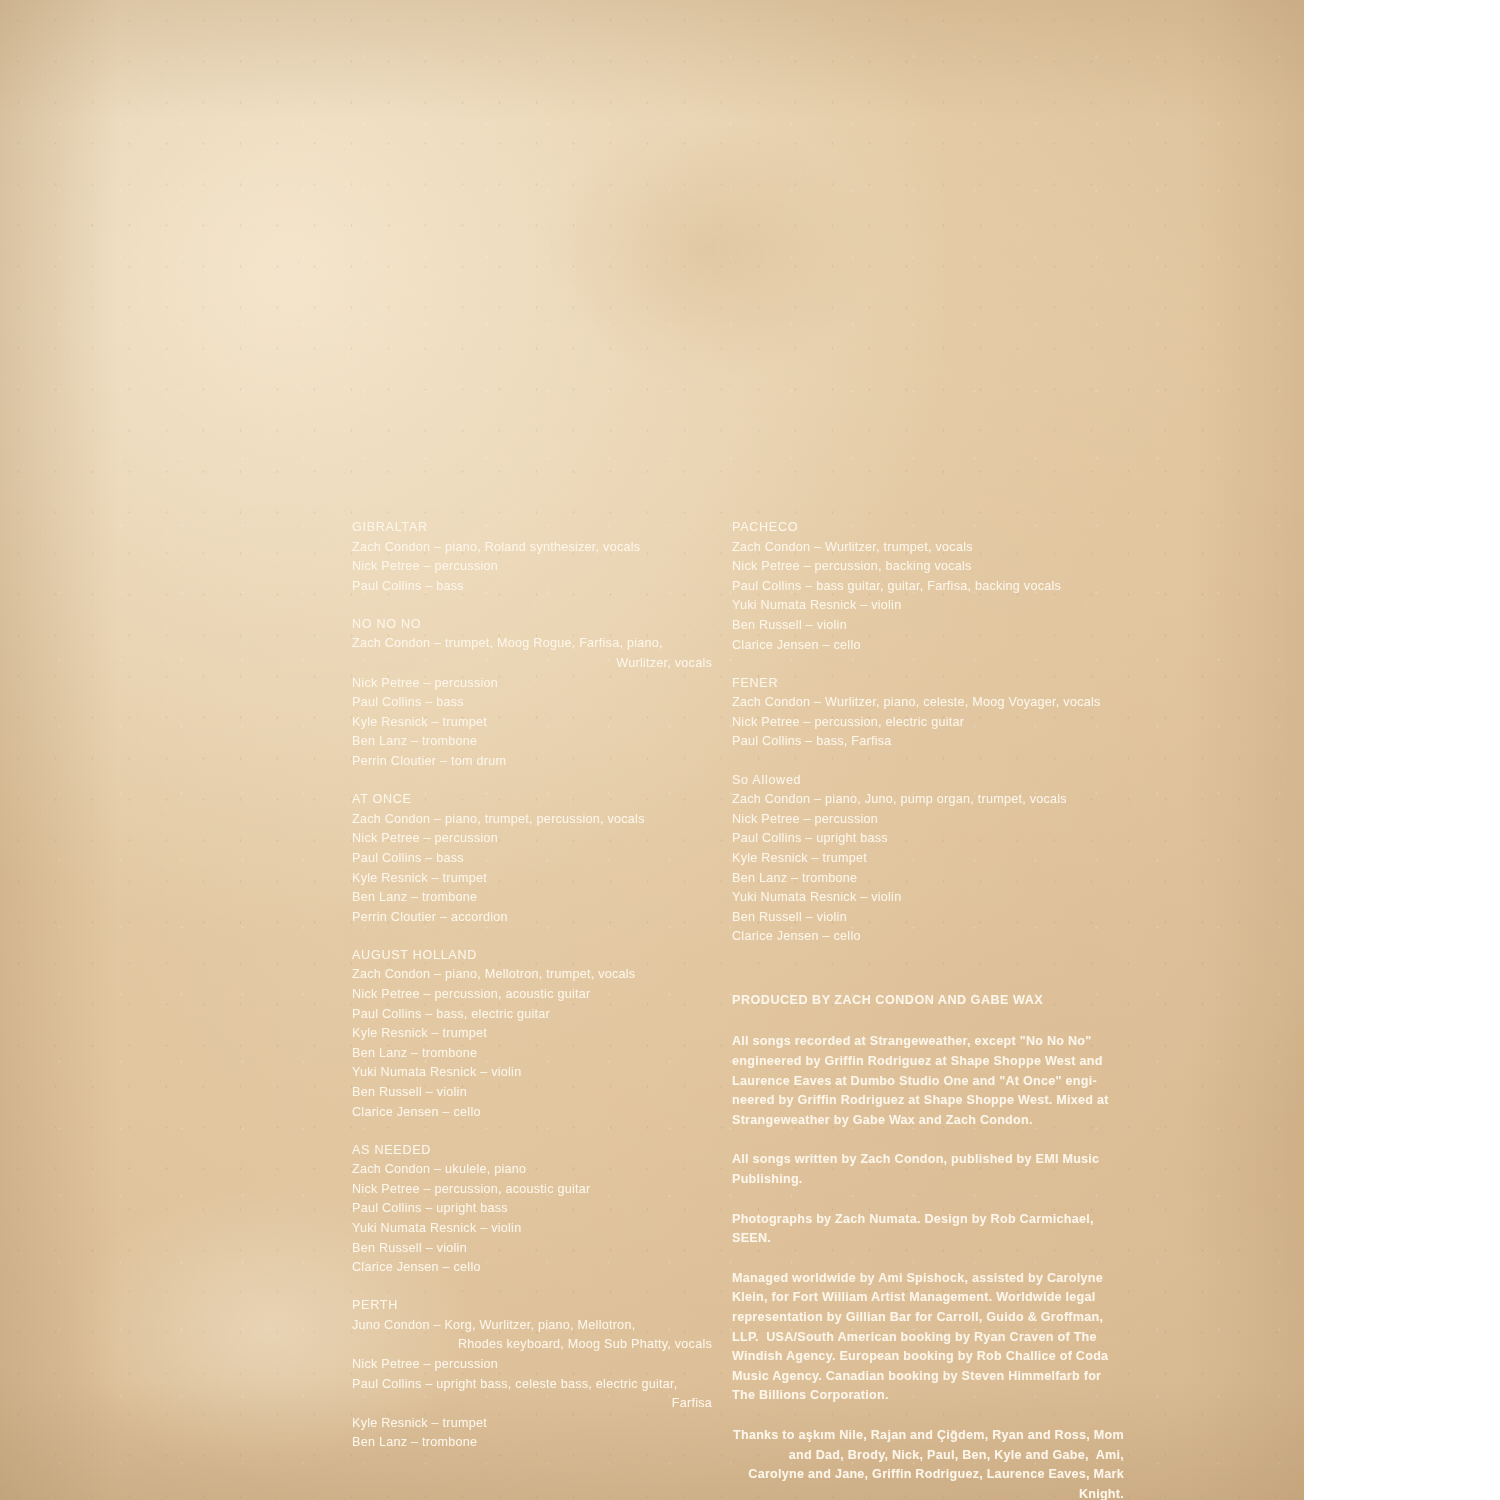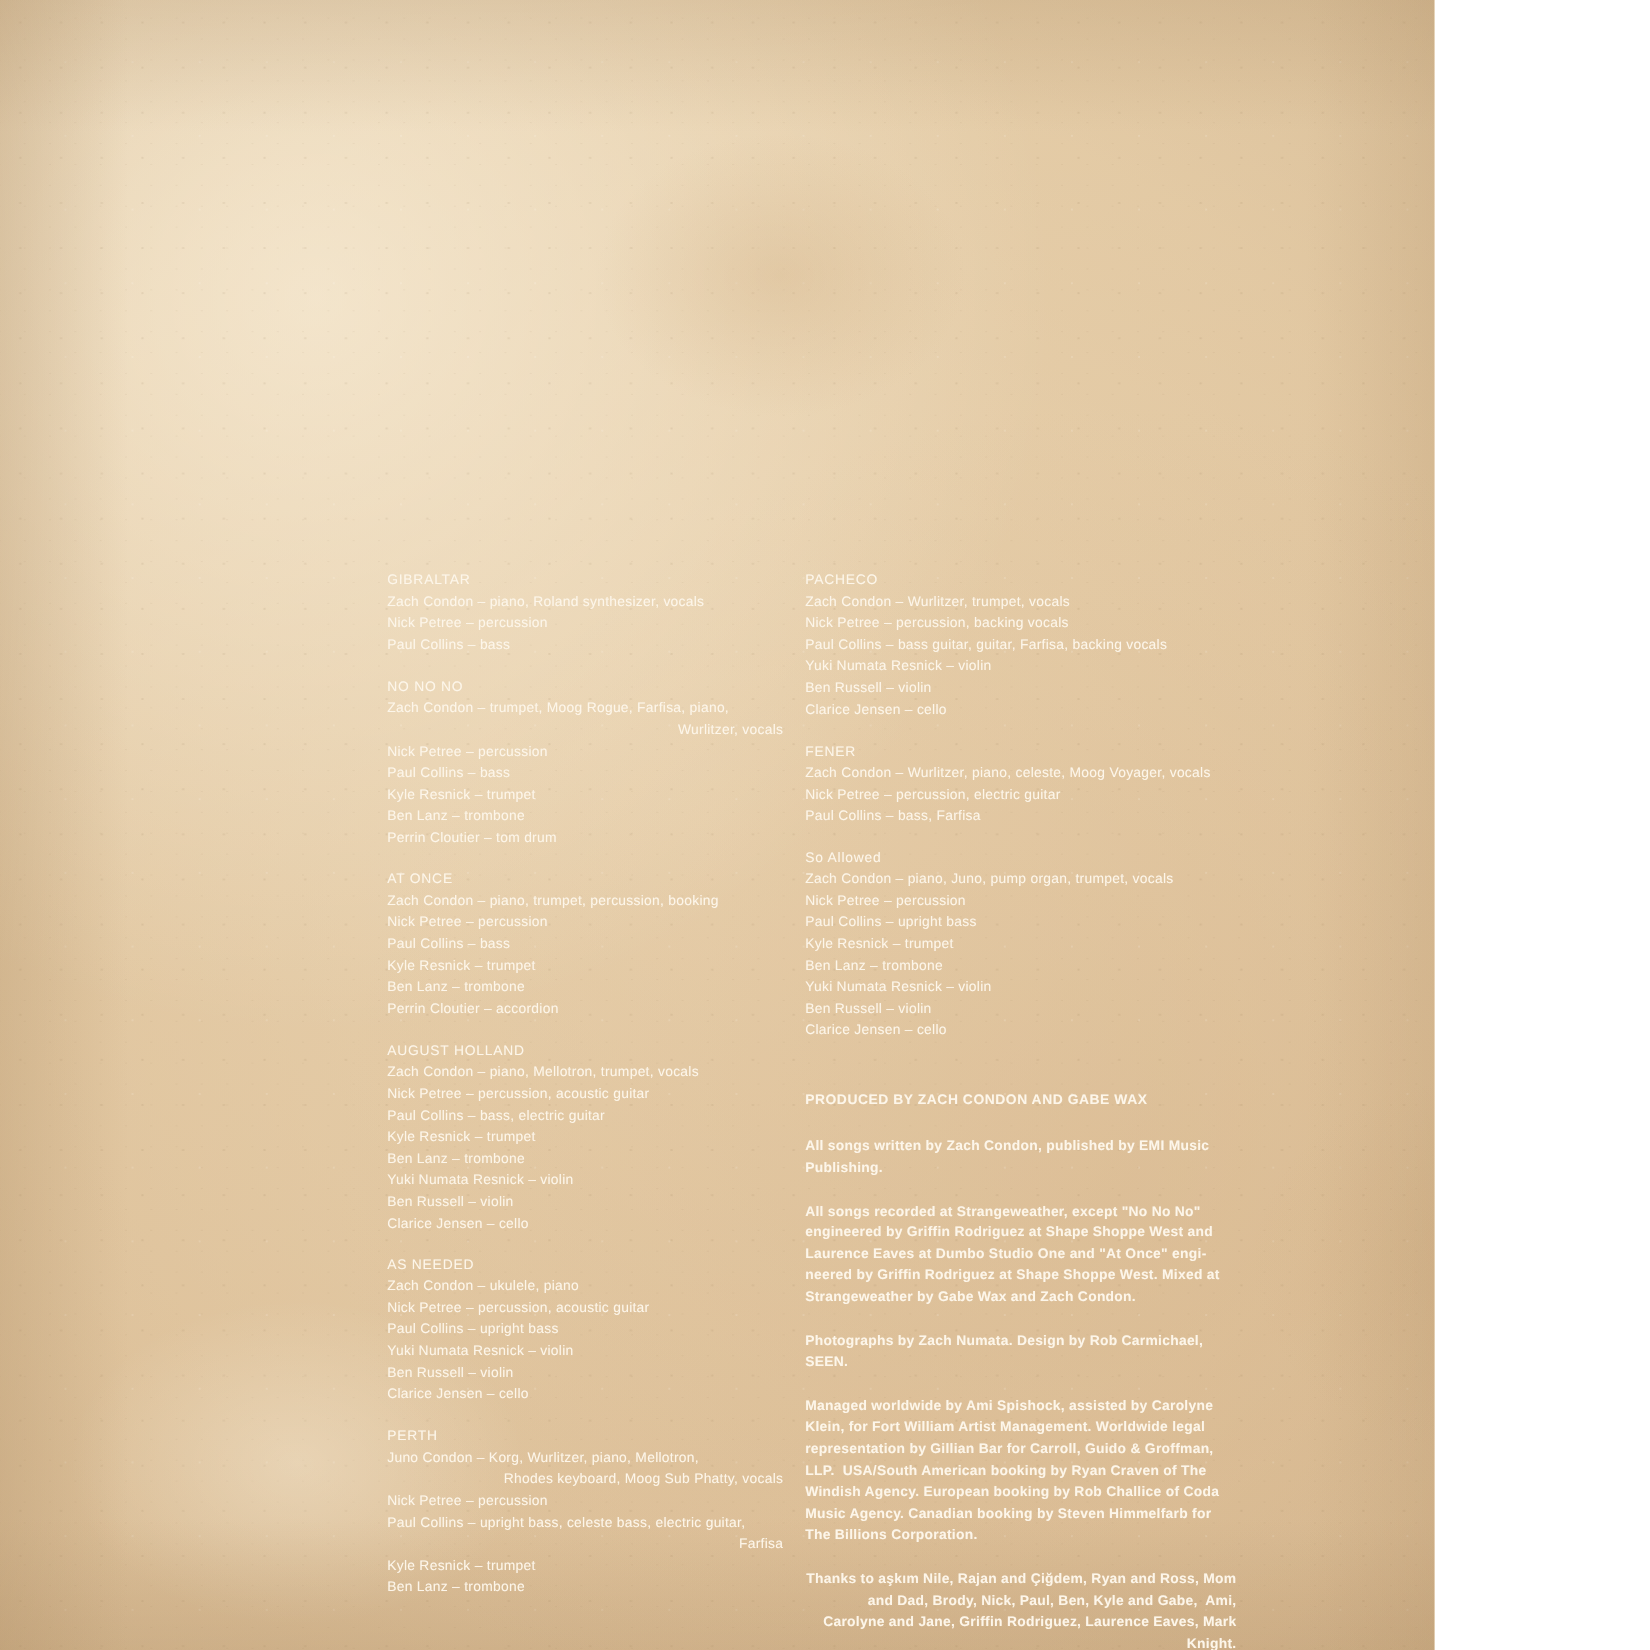--- a/index.html
+++ b/index.html
@@ -119,21 +119,21 @@
         <div class="line">Zach Condon – trumpet, Moog Rogue, Farfisa, piano,</div>
         <div class="line cont">Wurlitzer, vocals</div>
         <div class="line">Nick Petree – percussion</div>
         <div class="line">Paul Collins – bass</div>
         <div class="line">Kyle Resnick – trumpet</div>
         <div class="line">Ben Lanz – trombone</div>
         <div class="line">Perrin Cloutier – tom drum</div>
       </div>
       <div class="track">
         <div class="track-title">AT ONCE</div>
-        <div class="line">Zach Condon – piano, trumpet, percussion, booking</div>
+        <div class="line">Zach Condon – piano, trumpet, percussion, vocals</div>
         <div class="line">Nick Petree – percussion</div>
         <div class="line">Paul Collins – bass</div>
         <div class="line">Kyle Resnick – trumpet</div>
         <div class="line">Ben Lanz – trombone</div>
         <div class="line">Perrin Cloutier – accordion</div>
       </div>
       <div class="track">
         <div class="track-title">AUGUST HOLLAND</div>
         <div class="line">Zach Condon – piano, Mellotron, trumpet, vocals</div>
         <div class="line">Nick Petree – percussion, acoustic guitar</div>
@@ -190,21 +190,21 @@
           <div class="line">Kyle Resnick – trumpet</div>
           <div class="line">Ben Lanz – trombone</div>
           <div class="line">Yuki Numata Resnick – violin</div>
           <div class="line">Ben Russell – violin</div>
           <div class="line">Clarice Jensen – cello</div>
         </div>
       </div>
     <div class="prod-block">
       <div class="prod-head">PRODUCED BY ZACH CONDON AND GABE WAX</div>
       <div id="prod-paras">
+          <div class="para">All songs recorded at Strangeweather, except "No No No" engineered by Griffin Rodriguez at Shape Shoppe West and Laurence Eaves at Dumbo Studio One and "At Once" engi-neered by Griffin Rodriguez at Shape Shoppe West. Mixed at Strangeweather by Gabe Wax and Zach Condon.</div>
           <div class="para">All songs written by Zach Condon, published by EMI Music Publishing.</div>
-          <div class="para">All songs recorded at Strangeweather, except "No No No" engineered by Griffin Rodriguez at Shape Shoppe West and Laurence Eaves at Dumbo Studio One and "At Once" engi-neered by Griffin Rodriguez at Shape Shoppe West. Mixed at Strangeweather by Gabe Wax and Zach Condon.</div>
           <div class="para">Photographs by Zach Numata. Design by Rob Carmichael, SEEN.</div>
           <div class="para">Managed worldwide by Ami Spishock, assisted by Carolyne Klein, for Fort William Artist Management. Worldwide legal representation by Gillian Bar for Carroll, Guido &amp; Groffman, LLP.  USA/South American booking by Ryan Craven of The Windish Agency. European booking by Rob Challice of Coda Music Agency. Canadian booking by Steven Himmelfarb for The Billions Corporation.</div>
           <div class="para">Thanks to aşkım Nile, Rajan and Çiğdem, Ryan and Ross, Mom and Dad, Brody, Nick, Paul, Ben, Kyle and Gabe,  Ami, Carolyne and Jane, Griffin Rodriguez, Laurence Eaves, Mark Knight.</div>
         </div>
     </div>
   </div>
 </div>
 
 </body></html>

